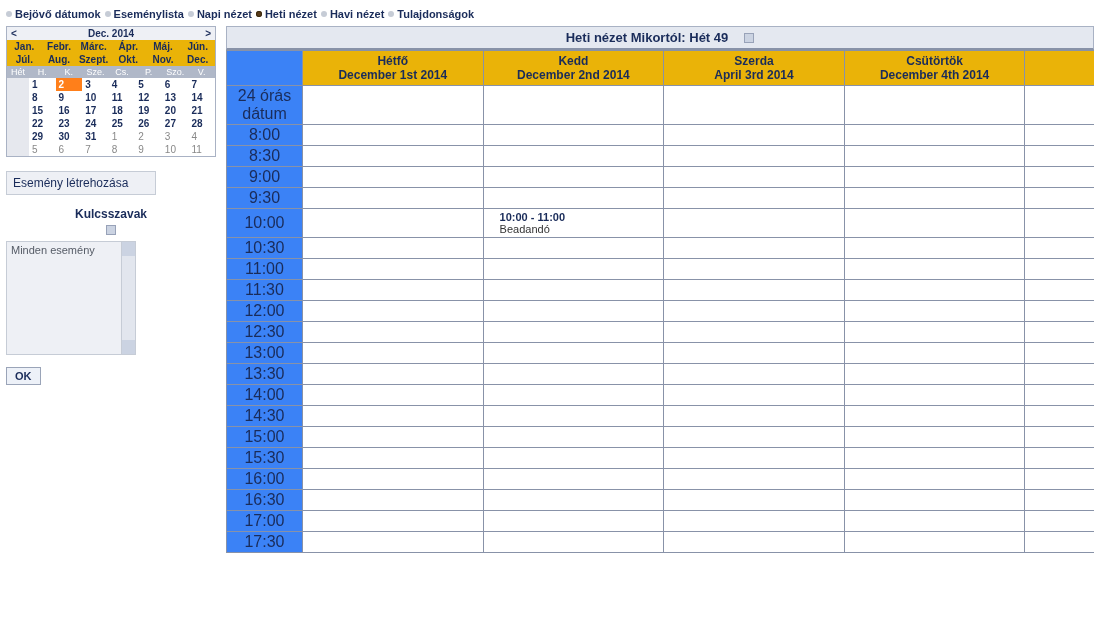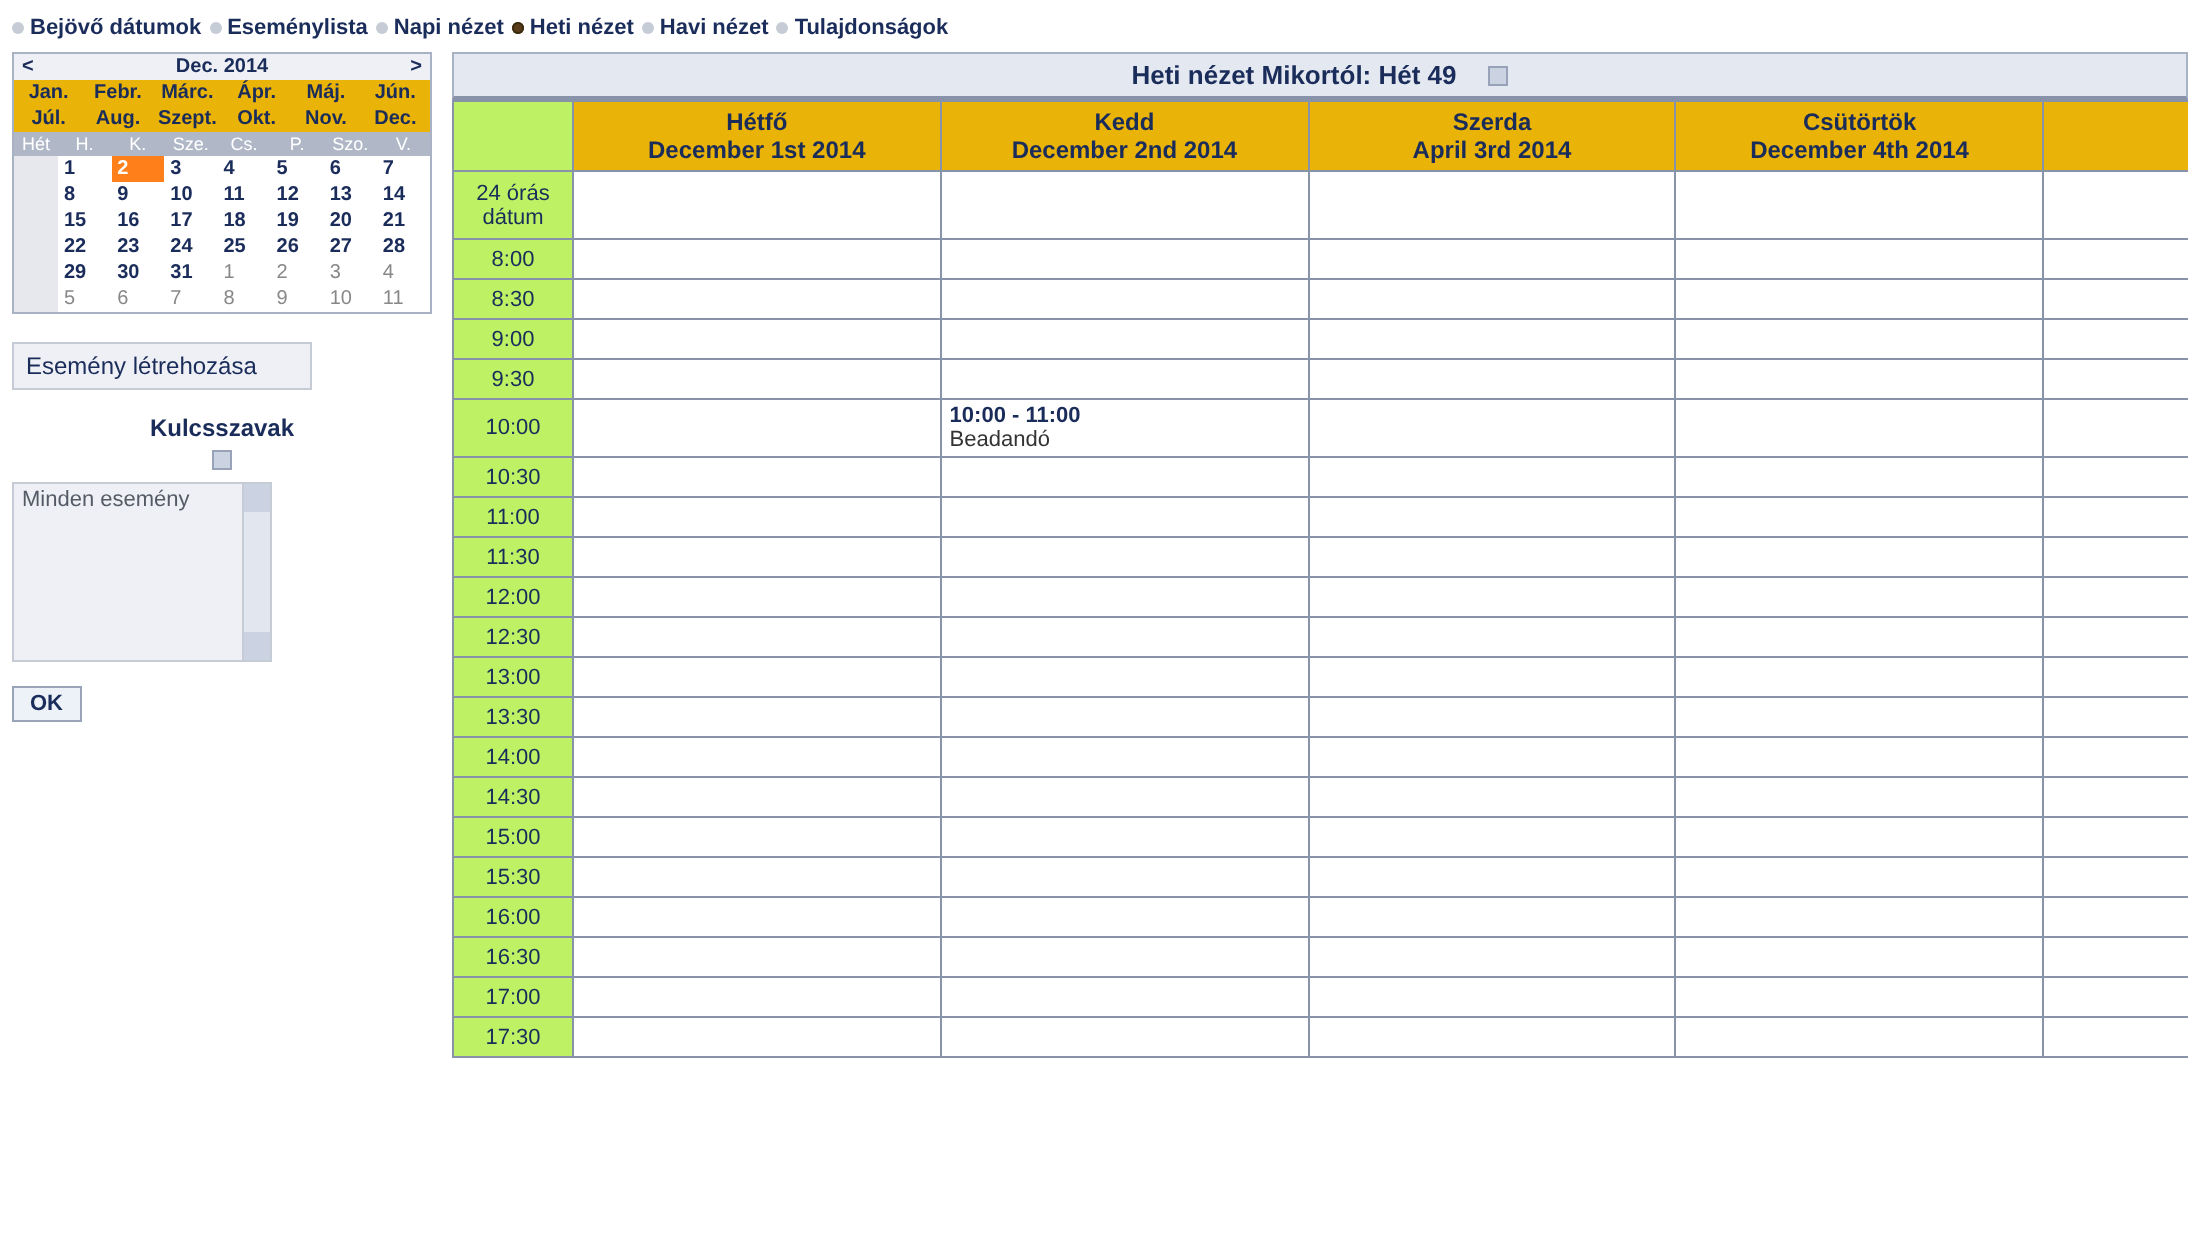--- a/index.html
+++ b/index.html
@@ -37,42 +37,42 @@
   .mini-grid { display: grid; grid-template-columns: 22px repeat(7, 1fr); }
   .mini-grid span { text-align: left; padding: 1px 3px; font-weight: bold; color:#1a2c5a; cursor:pointer;}
   .mini-grid .wk { color:#888; font-weight: normal; background:#e6e8ee; text-align:center;}
   .mini-grid .dim { color:#888; font-weight:normal;}
   .mini-grid .sel { background:#ff7f1a; color:#fff; }
 
   .side-btn { margin-top: 14px; background:#eef0f5; border:1px solid #c6ccd6; padding:4px 6px;
     font-size:12px; color:#1a2c5a; width:150px; cursor:pointer;}
   .side-head { margin-top: 12px; font-weight:bold; font-size:12px; display:flex; align-items:center; gap:4px;flex-direction:column;}
   .pop-icon { width:10px; height:10px; display:inline-block; background:#cbd3e2; border:1px solid #98a2b8;}
-  .keyword-box { margin-top:6px; width:130px; height:90px; border:1px solid #c6ccd6; background:#eef0f5;
+  .keyword-box { margin-top:6px; width:130px; height:114px; border:1px solid #c6ccd6; background:#eef0f5;
     position:relative; font-size:11px; padding:2px 4px; color:#555b66;}
   .keyword-box .scrollbar { position:absolute; right:0; top:0; bottom:0; width:14px; background:#e2e6ee;
     border-left:1px solid #c6ccd6;}
   .keyword-box .scrollbar .thumb-up, .keyword-box .scrollbar .thumb-down {
     position:absolute; left:0; right:0; height:14px; background:#cbd3e2;}
   .keyword-box .scrollbar .thumb-up{top:0;} .keyword-box .scrollbar .thumb-down{bottom:0;}
   .ok-btn { margin-top:12px; border:1px solid #9aa4b8; background:#edf1f8; color:#1a2c5a;
     font-weight:bold; padding:2px 8px; font-size:11px; cursor:pointer;}
 
   
   .main { flex:1; overflow:hidden;}
   .week-title { text-align:center; background:#e4e8f0; border:1px solid #a9b2c4; border-bottom:2px solid #8892a8;
     padding:3px 0; font-weight:bold; font-size:13px; display:flex; justify-content:center; align-items:center; gap:16px;}
   table.week { border-collapse: collapse; width: 980px; table-layout: fixed;}
   table.week th, table.week td { border:1px solid #8892a8; }
   table.week thead th { background:#eab308; font-size:12px; padding:3px 0; }
   table.week thead th .date { color:#1a2c5a; font-weight:bold; }
-  table.week .timecol { width:60px; text-align:center; font-size:11px; background:#bef264; font-weight:normal;}
+  table.week .timecol { width:76px; text-align:center; font-size:16px; background:#3b82f6; font-weight:normal;}
   table.week tbody td { height:20px; }
   table.week tbody tr.allday td.timecol { height:34px; }
-  .event-cell { padding:2px 4px; vertical-align:top; }
+  .event-cell { padding:2px 16px; vertical-align:top; }
   .event-time { color:#1a2c5a; font-weight:bold; font-size:11px;}
   .event-title{ color:#333; font-size:11px;}
 </style>
 </head>
 <body>
 
 <div class="nav" id="nav">
     <div class="nav-item">
       <span class="nav-dot inactive"></span>
       <span>Bejövő dátumok</span>

